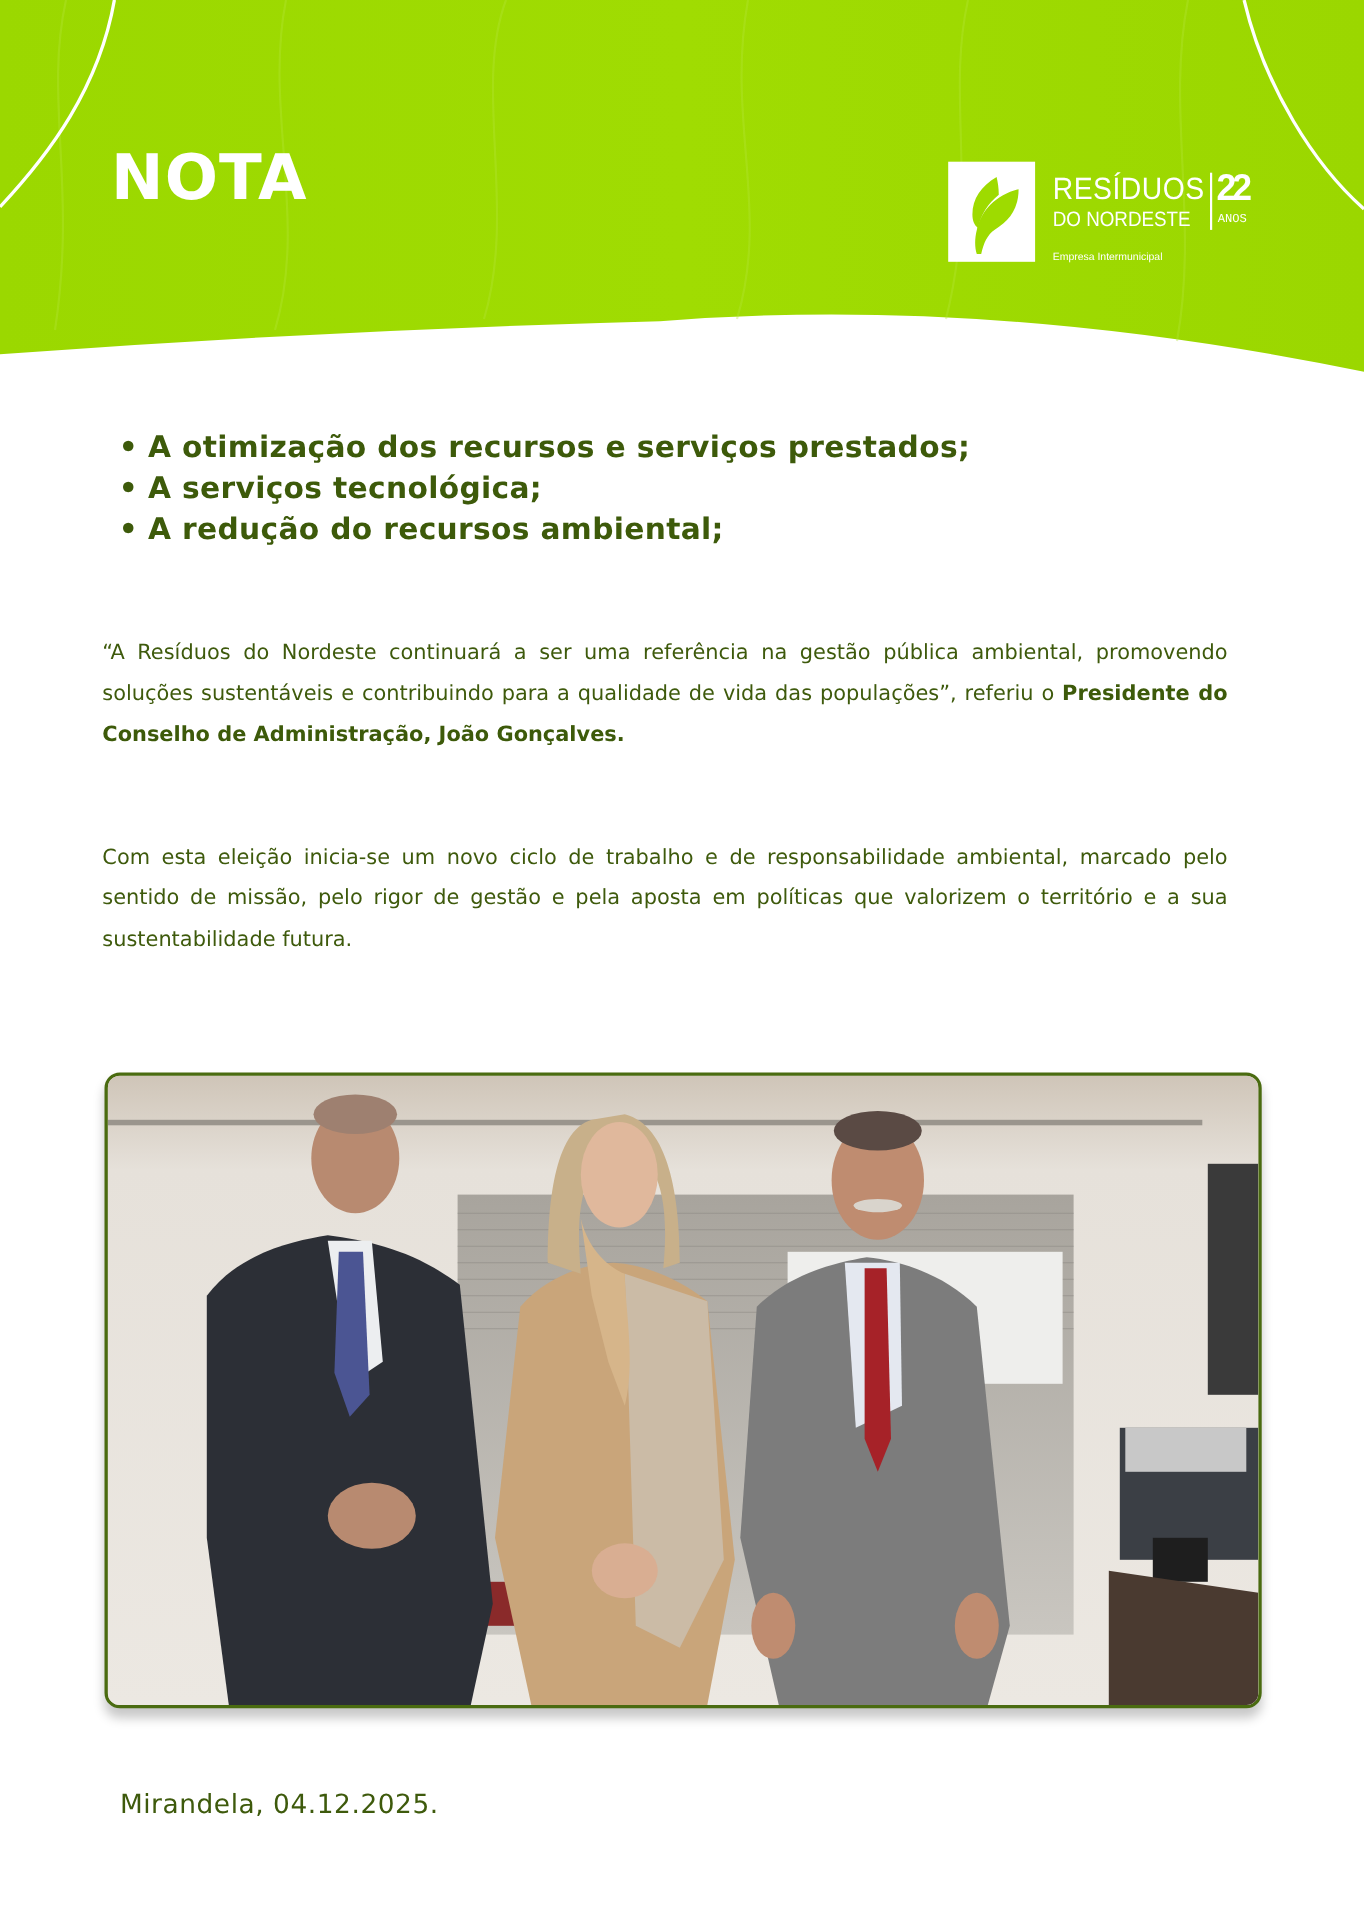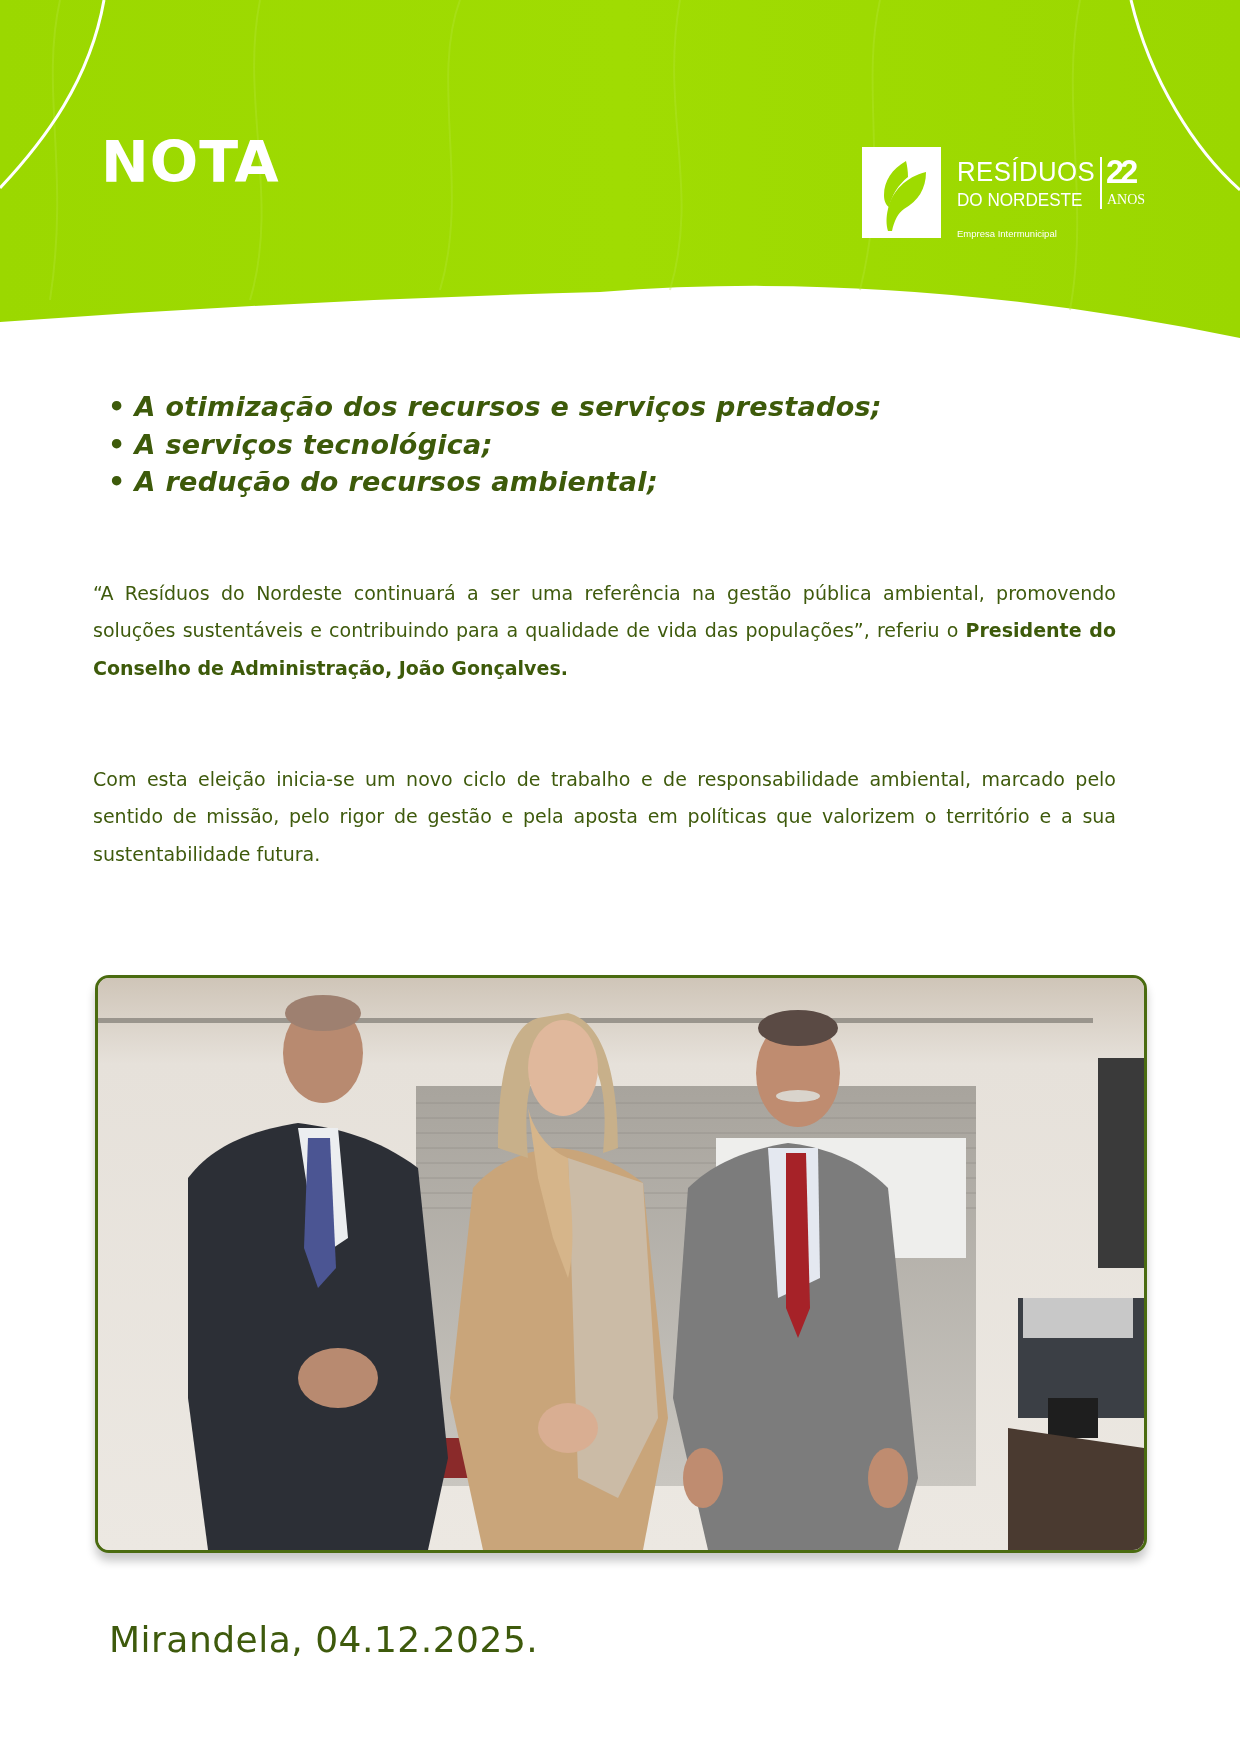--- a/index.html
+++ b/index.html
@@ -11,35 +11,35 @@
     .title span { display: block; }
 
     .logo { position: absolute; left: 862px; top: 147px; width: 290px; height: 92px; }
     .logo-square { position: absolute; left: 0; top: 0; width: 79px; height: 91px; background: #ffffff; }
     .logo-square svg { position: absolute; left: 0; top: 0; }
     .logo-name1 { position: absolute; left: 95px; top: 10px; color: #ffffff; font-family: "Liberation Sans Narrow", "Liberation Sans", sans-serif; font-size: 28px; line-height: 30px; letter-spacing: 0.5px; transform: scaleX(0.92); transform-origin: left; }
     .logo-name2 { position: absolute; left: 95px; top: 43px; color: #ffffff; font-family: "Liberation Sans", sans-serif; font-size: 19px; line-height: 20px; transform: scaleX(0.9); transform-origin: left; }
     .logo-sub { position: absolute; left: 95px; top: 69px; color: #ffffff; font-family: "Liberation Sans", sans-serif; font-size: 9.5px; line-height: 11px; margin-top: 12px; }
     .logo-divider { position: absolute; left: 238px; top: 10px; width: 2px; height: 52px; background: #ffffff; }
     .logo-years { position: absolute; left: 244px; top: 6px; color: #ffffff; font-family: "Liberation Sans", sans-serif; font-weight: bold; font-size: 34px; line-height: 36px; letter-spacing: -4px; transform: scaleX(0.95); transform-origin: left; }
-    .logo-years-label { position: absolute; left: 245px; top: 47px; color: #ffffff; font-family: Liberation Serif, serif; font-size: 14px; line-height: 12px; }
+    .logo-years-label { position: absolute; left: 245px; top: 47px; color: #ffffff; font-family: Liberation Mono, monospace; font-size: 11px; line-height: 12px; }
 
     .bullets { position: absolute; left: 108px; top: 388px; width: 1030px; list-style: none; }
-    .bullets li { font-weight: bold; font-size: 27px; line-height: 37.5px; color: #3d5a0a; white-space: nowrap; letter-spacing: 0.3px; font-style: italic; }
+    .bullets li { font-weight: bold; font-size: 27px; line-height: 37.5px; color: #3d5a0a; white-space: nowrap; letter-spacing: 0.3px; }
     .bullets li::before { content: "\2022"; margin-right: 9px; }
 
     .para { position: absolute; left: 93px; width: 1023px; font-size: 19px; line-height: 37.3px; text-align: justify; color: #3e5a0c; }
     .para1 { top: 575px; }
     .para2 { top: 761px; }
     .para strong { font-weight: bold; color: #3d5a0a; }
 
     .photo-frame { position: absolute; left: 95px; top: 975px; width: 1052px; height: 578px; border: 3px solid #4a6b10; border-radius: 14px; overflow: hidden; box-shadow: 0 8px 10px rgba(0,0,0,0.22); background: #e7e1d8; }
     .photo-frame svg { display: block; }
 
-    .date { position: absolute; left: 109px; top: 1622px; font-size: 36px; line-height: 36px; color: #3e5a0c; letter-spacing: 0.5px; }
+    .date { position: absolute; left: 109px; top: 1622px; font-size: 24px; line-height: 36px; color: #3e5a0c; letter-spacing: 0.5px; }
   </style>
 </head>
 <body>
 
 <svg class="header-bg" width="1240" height="360" viewBox="0 0 1240 360">
   <defs>
     <linearGradient id="hg" x1="0" y1="0" x2="1" y2="0">
       <stop offset="0" stop-color="#9bd800"></stop>
       <stop offset="0.5" stop-color="#a0dc02"></stop>
       <stop offset="1" stop-color="#9bd700"></stop>

